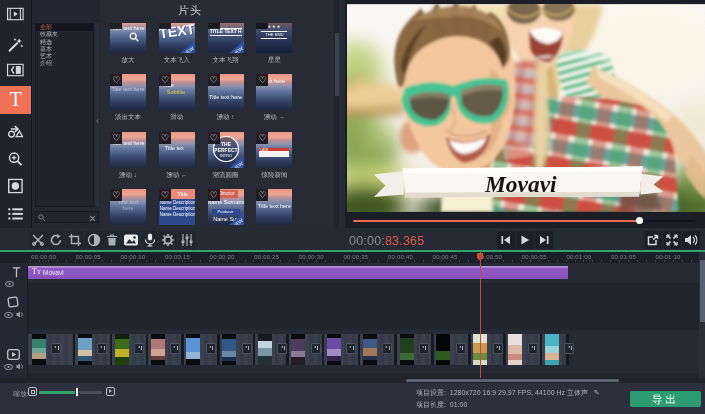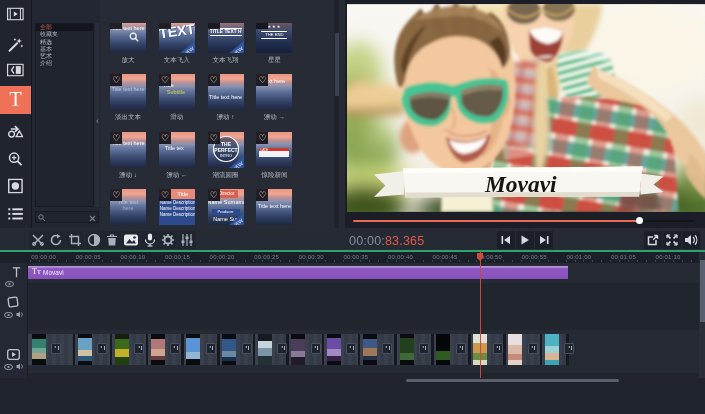--- a/index.html
+++ b/index.html
@@ -250,20 +250,21 @@
         <div style="position:absolute;left:0;top:9.5px;width:100%;text-align:center;color:#fff;font-size:5.5px;white-space:nowrap">Name Surname</div>
         <div style="position:absolute;left:4px;top:20px;width:28px;height:6px;background:#2e4a8f;color:#fff;font-size:4px;text-align:center;line-height:6px">Producer</div>
         <div style="position:absolute;left:0;top:26.5px;width:100%;text-align:center;color:#fff;font-size:5.5px;white-space:nowrap">Name Sur</div>
         <div class="newrib">NEW</div>
       </div>
 <div class="th" style="left:156.4px;top:189px;background:linear-gradient(180deg,#ea9686 0%,#efa690 14%,#bb8f96 24%,#8a92ae 34%,#65779f 46%,#53658d 56%,#42537a 66%,#313f63 78%,#26324f 90%,#1e2940 100%)">
         <div class="heart"></div>
         <div style="position:absolute;left:0;top:14px;width:100%;text-align:center;color:#fff;font-size:5.5px">Title text here</div>
       </div>
 <div style="position:absolute;left:0;top:0;width:245px;height:23px;background:#262b36;z-index:5"></div>
+<div style="position:absolute;left:40px;top:3px;width:100px;text-align:center;font-size:11px;color:#c9cdd5;letter-spacing:1px;z-index:6">片头</div>
 <div style="position:absolute;left:234px;top:0;width:5px;height:228px;background:#20232c;z-index:5"></div>
 <div style="position:absolute;left:234.5px;top:33px;width:4px;height:63px;background:#3a4150;z-index:6"></div>
 </div>
 <div class="abs" style="left:96px;top:116px;color:#8a909c;font-size:9px">‹</div>
 <div id="toolbar" class="abs">
 <div class="tbtn" style="left:28.5px">
         <svg width="13" height="13" viewBox="0 0 13 13">
           <path d="M1.5 1.5 L11.5 11.5 M11.5 1.5 L1.5 11.5" stroke="#aab0bb" stroke-width="1.5"></path>
           <circle cx="2.6" cy="10.4" r="1.6" fill="none" stroke="#aab0bb" stroke-width="1"></circle>
           <circle cx="10.4" cy="10.4" r="1.6" fill="none" stroke="#aab0bb" stroke-width="1"></circle>
@@ -669,13 +670,28 @@
         <path d="M0.5 2 L2 2 L4 0.5 L4 6.5 L2 5 L0.5 5 Z" fill="#9aa0ab"></path>
         <path d="M5.5 1.5 A3 3 0 0 1 5.5 5.5" fill="none" stroke="#9aa0ab" stroke-width="0.9"></path>
       </svg>
 </div>
 <div id="playhead" class="abs"></div>
 <div id="phflag" class="abs"></div>
 <div id="vscroll" class="abs"></div>
 <div id="vthumb" class="abs"></div>
 <div id="hscroll" class="abs"></div>
 <div id="hthumb" class="abs"></div>
+<div id="status" class="abs">
+<div id="zoomlbl">缩放:</div>
+<div class="zbtn" style="left:28px">
+        <div style="position:absolute;left:1.5px;top:1.5px;width:4px;height:4px;border:1px solid #b9bdc6"></div>
+      </div>
+<div id="ztrack"></div>
+      <div id="zfill"></div>
+      <div id="zknob"></div>
+<div class="zbtn" style="left:106px">
+        <div style="position:absolute;left:2px;top:1.2px;border:2.3px solid transparent;border-left:3.4px solid #b9bdc6"></div>
+      </div>
+<div id="pset">项目设置:&nbsp; 1280x720 16:9 29.97 FPS, 44100 Hz 立体声&nbsp;&nbsp;&nbsp;✎</div>
+<div id="plen">项目长度:&nbsp; 01:00</div>
+<div id="export">导出</div>
+</div>
 </div>
 
 </body></html>

